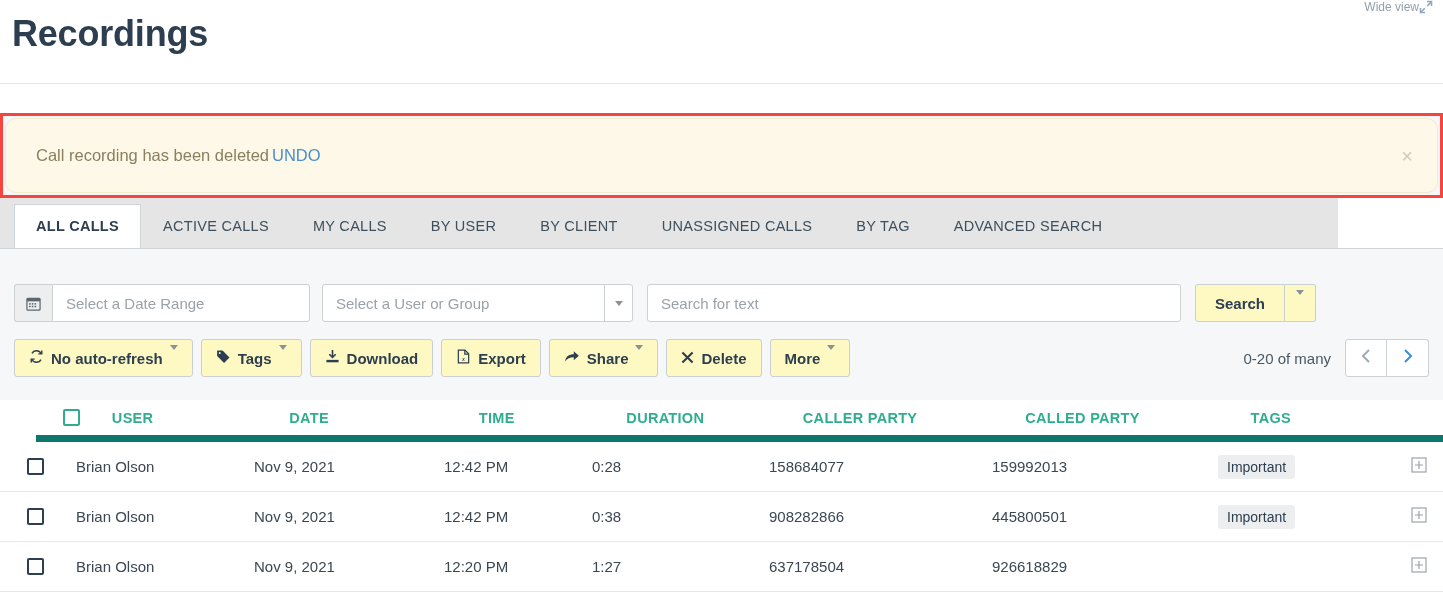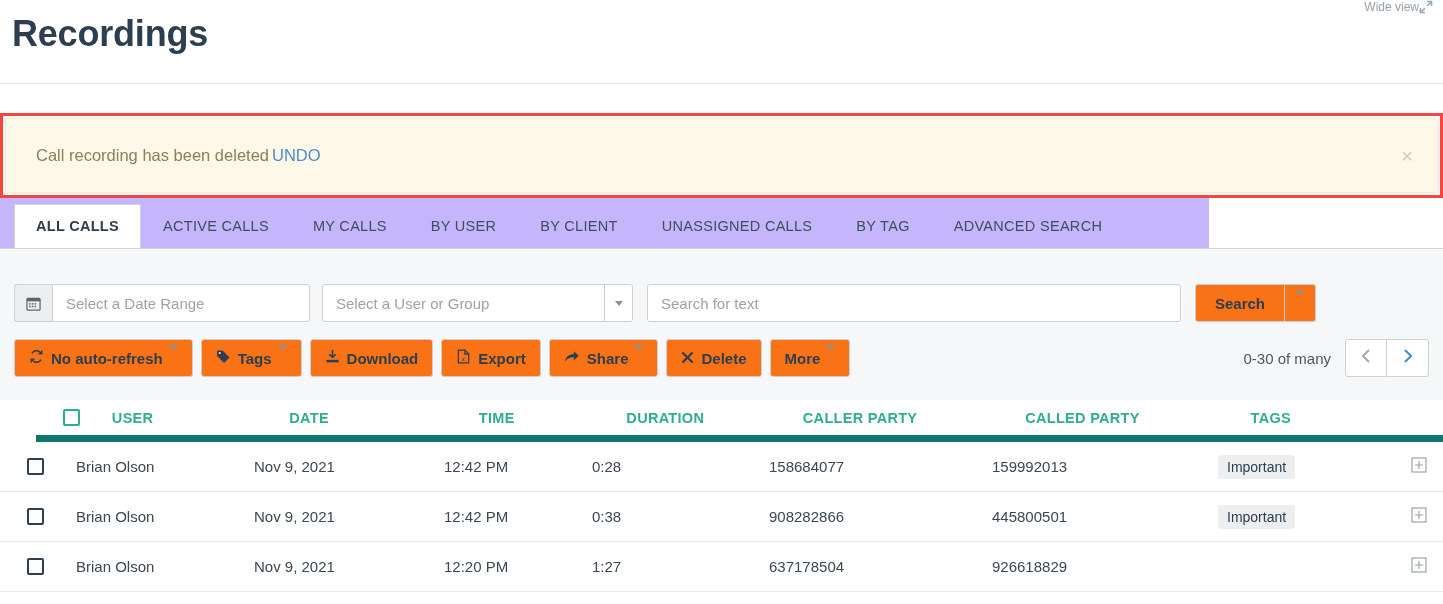--- a/index.html
+++ b/index.html
@@ -31,40 +31,40 @@
     position: absolute; left: 0px; top: 113px; width: 1443px; height: 85px;
     border: 3px solid #f6453f;
     background: #f6f7f9;
     padding: 2px;
   }
   .alert {
     position: relative;
     height: 100%;
     background: #fdf8e7;
     border: 1px solid #f4ead0;
-    border-radius: 3px;
+    border-radius: 11px;
     display: flex; align-items: center;
   }
   .alert-text {
     margin-left: 30px;
     font-size: 16.5px; color: #8a7f5e;
   }
   .alert-text .undo {
     color: #4b8ec9; cursor: pointer; margin-left: 3px;
   }
   .alert-close {
     position: absolute; right: 24px; top: 50%; transform: translateY(-50%);
     font-size: 20px; color: #cfcbba; line-height: 1; cursor: pointer;
     font-family: "Liberation Sans", sans-serif;
   }
 
   
   .tabs-area {
-    position: absolute; left: 0; top: 198px; width: 1209px; height: 50px;
-    background: #c4b5fd;
+    position: absolute; left: 0; top: 198px; width: 1338px; height: 50px;
+    background: #e5e5e5;
   }
   .tabs {
     position: absolute; left: 14px; top: 0px;
     display: flex; align-items: flex-end; height: 50px;
   }
   .tab {
     font-size: 14.5px; color: #3d4f5d; letter-spacing: 0.3px;
     padding: 13px 21px 14px 21px;
     cursor: pointer; white-space: nowrap;
     border: 1px solid transparent;
@@ -108,21 +108,21 @@
   .select2 .sel-text { font-size: 15px; color: #9aa3ab; padding-left: 13px; text-align: right; }
   .select2 .sel-arrow {
     position: absolute; right: 0; top: 0; bottom: 0; width: 28px;
     border-left: 1px solid #ccd1d4;
     display: flex; align-items: center; justify-content: center;
   }
   .caret-dn { width:0;height:0;border-left:4px solid transparent;border-right:4px solid transparent;border-top:5px solid #8a9299; }
   .search-input { margin-left: 14px; width: 534px; border-radius: 3px; }
   .search-btn-group { margin-left: 14px; display:flex; }
   .btn {
-    background: #f97316; border: 1px solid #c9cfd3; color: #2c3e50;
+    background: #fef9c3; border: 1px solid #c9cfd3; color: #2c3e50;
     font-size: 15px; font-weight: bold; font-family: "Liberation Sans", sans-serif;
     height: 38px; padding: 0 14px; border-radius: 3px; cursor: pointer;
     display: inline-flex; align-items: center; gap: 7px; white-space: nowrap;
   }
   .search-main { border-radius: 3px 0 0 3px; padding: 0 19px; }
   .search-split { border-radius: 0 3px 3px 0; border-left: none; padding: 0 11px; }
 
   
   .toolbar { position: absolute; left: 14px; top: 90px; display: flex; gap: 8px; align-items: center; }
   .pagination { position: absolute; right: 14px; top: 90px; display:flex; align-items:center; gap: 14px; }
@@ -308,21 +308,21 @@
         <span>Delete</span>
       </button>
 
       <button class="btn">
         <span>More</span>
         <span><i class="caret-dn"></i></span>
       </button>
     </div>
 
     <div class="pagination">
-      <span class="pg-count">0-30 of many</span>
+      <span class="pg-count">0-20 of many</span>
       <span class="pg-btns">
         <span class="pg-btn first">
           <span>
             <svg width="13" height="16" viewBox="0 0 13 16">
                 <path d="M9 2L3 8l6 6" fill="none" stroke="#a2abb2" stroke-width="2.1"></path>
               </svg>
           </span>
         </span>
         <span class="pg-btn last">
           <span>

